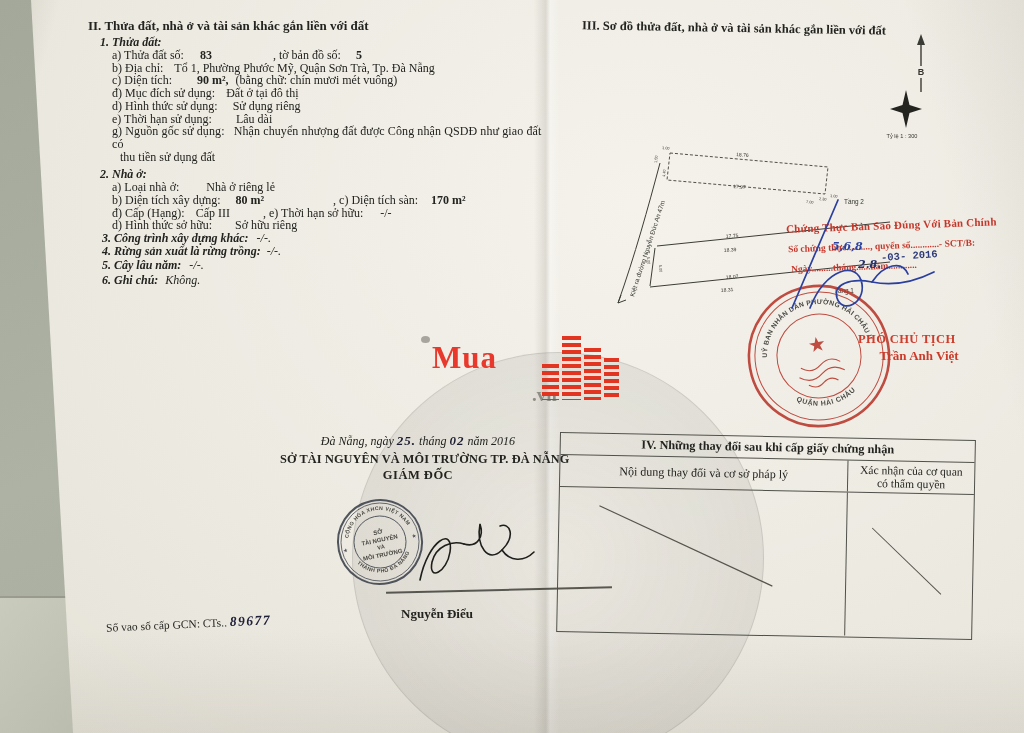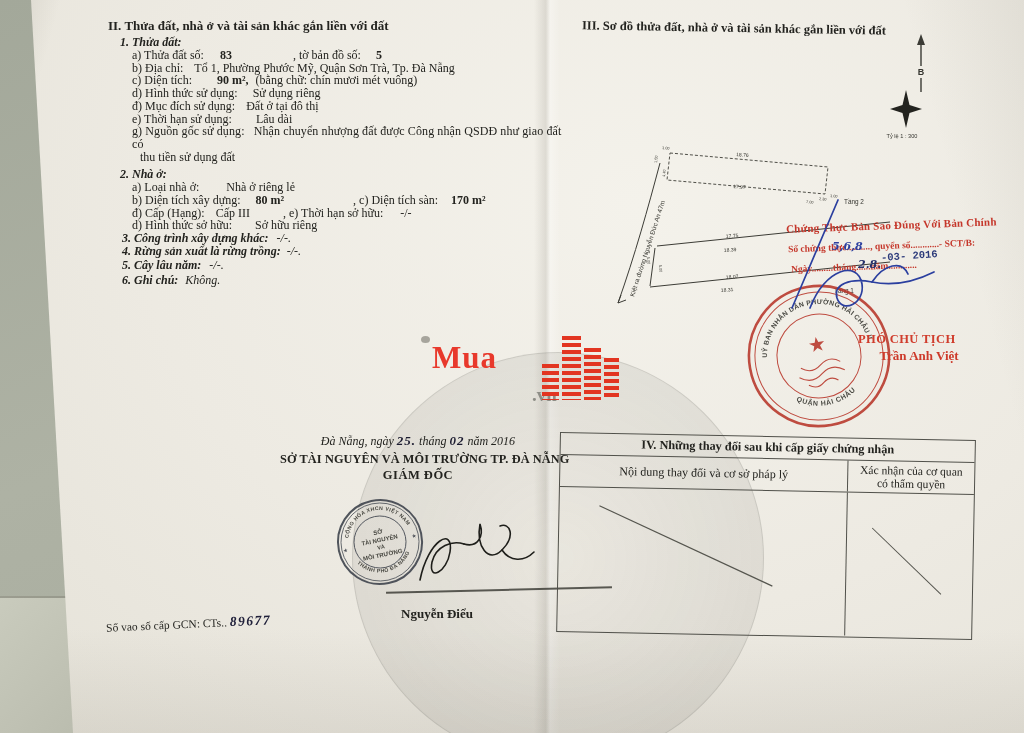--- a/index.html
+++ b/index.html
@@ -19,21 +19,21 @@
   .fold-v{position:absolute;left:534px;top:0;width:26px;height:733px;
           background:linear-gradient(90deg,transparent,rgba(92,86,74,.14) 45%,rgba(255,255,255,.30) 62%,transparent);}
   .shade-b{position:absolute;left:0;top:628px;width:1024px;height:105px;
            background:linear-gradient(180deg,transparent,rgba(98,92,80,.10));}
   .guilloche{position:absolute;left:352px;top:352px;width:410px;height:410px;border-radius:50%;
              border:1px solid rgba(110,110,104,.18);
              background:radial-gradient(circle, rgba(150,148,140,.05), rgba(120,118,110,.13) 72%, rgba(120,118,110,.16) 99%, transparent 100%);}
   .dot-mark{position:absolute;left:421px;top:336px;width:9px;height:7px;border-radius:50%;
             background:#6a675f;opacity:.55;}
   
-  .sec2{position:absolute;left:108px;top:18px;width:462px;font-size:12px;line-height:12.7px;}
+  .sec2{position:absolute;left:88px;top:18px;width:462px;font-size:12px;line-height:12.7px;}
   .sec2 .hd{font-weight:bold;font-size:13px;line-height:15px;margin-bottom:2px;}
   .sec2 .sub{font-weight:bold;font-style:italic;margin-left:12px;line-height:14px;}
   .sec2 .it{margin-left:24px;}
   .sec2 .cont{margin-left:32px;}
   .sec2 .num{font-weight:bold;}
   .sec2 .wide{letter-spacing:.1px;}
   .sec2 .bi{font-weight:bold;font-style:italic;margin-left:14px;line-height:12.6px;}
   .sec2 .bi .pv{font-weight:normal;font-style:italic;}
   
   .sec3-hd{position:absolute;left:582px;top:22px;width:420px;font-weight:bold;font-size:12.5px;transform:rotate(1deg);}
@@ -103,26 +103,26 @@
       <div class="it">
         <span>b) Địa chỉ:</span>
         <span style="margin-left:8px">Tổ 1, Phường Phước Mỹ, Quận Sơn Trà, Tp. Đà Nẵng</span>
       </div>
       <div class="it">
         <span>c) Diện tích:</span>
         <span class="num" style="margin-left:22px">90 m²,</span>
         <span style="margin-left:4px">(bằng chữ: chín mươi mét vuông)</span>
       </div>
       <div class="it">
+        <span>đ) Mục đích sử dụng:</span>
+        <span style="margin-left:8px">Đất ở tại đô thị</span>
+      </div>
+      <div class="it">
         <span>d) Hình thức sử dụng:</span>
         <span style="margin-left:12px">Sử dụng riêng</span>
-      </div>
-      <div class="it">
-        <span>đ) Mục đích sử dụng:</span>
-        <span style="margin-left:8px">Đất ở tại đô thị</span>
       </div>
       <div class="it">
         <span>e) Thời hạn sử dụng:</span>
         <span style="margin-left:21px">Lâu dài</span>
       </div>
       <div class="it wide">
         <span>g) Nguồn gốc sử dụng:</span>
         <span style="margin-left:6px">Nhận chuyển nhượng đất được Công nhận QSDĐ như giao đất có</span>
       </div>
       <div class="cont">thu tiền sử dụng đất</div>

